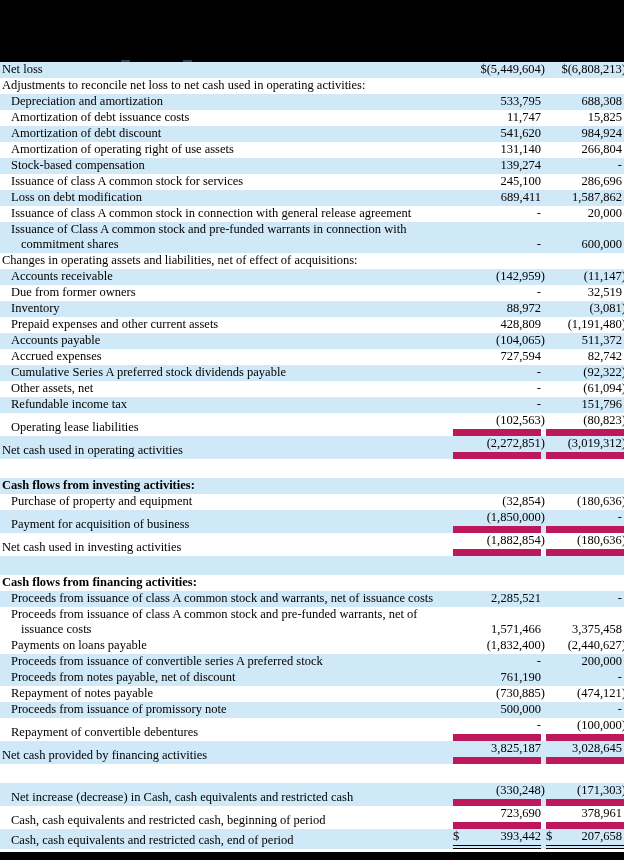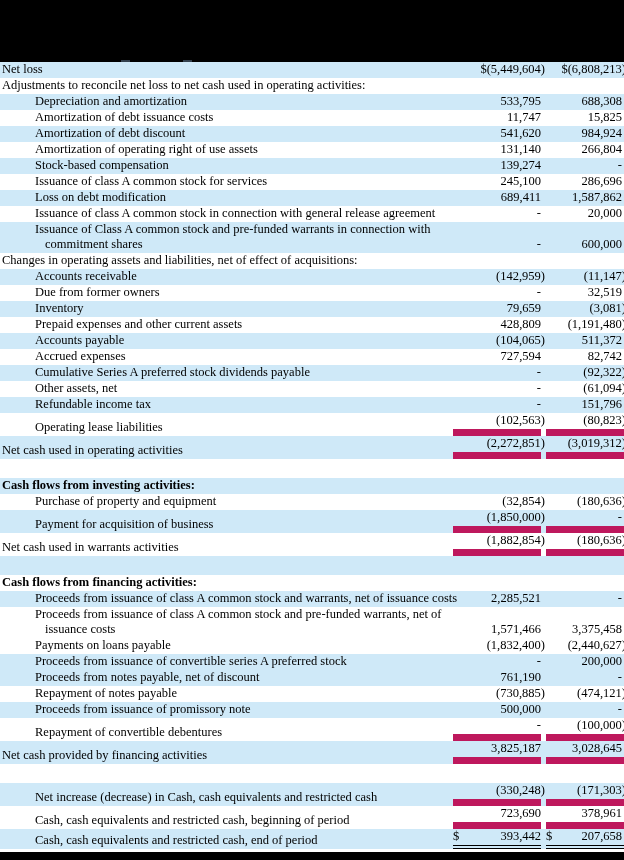--- a/index.html
+++ b/index.html
@@ -14,21 +14,21 @@
   .frag{position:absolute;top:60px;left:121px;width:9px;height:2px;background:#33414e;z-index:4;
         box-shadow:62px 0 0 #33414e;}
   .bottom-band{position:absolute;left:0;bottom:0;width:624px;height:8px;background:#000;z-index:3;}
 
   .cf-table{position:absolute;top:62px;left:0;width:624px;z-index:1;}
   .row{display:flex;align-items:flex-end;min-height:15.5px;box-sizing:border-box;}
   .row.shade{background:#cfe9f8;}
   .row.blank{min-height:19px;}
   .cell{box-sizing:border-box;}
   .label{flex:1 1 auto;min-width:0;padding-left:2px;line-height:15px;padding-bottom:1px;}
-  .label.ind{padding-left:11px;margin-left:24px;}
+  .label.ind{padding-left:11px;}
   .label.bold{font-weight:bold;}
   .l1{display:block;white-space:nowrap;}
   .l2{display:block;white-space:nowrap;padding-left:10px;}
   .val{display:flex;align-items:flex-end;line-height:15px;padding-bottom:1px;}
   .v1{flex:0 0 88px;width:88px;margin-left:9px;}
   .v2{flex:0 0 78px;width:78px;margin-left:5px;padding-right:2px;}
   .val .cur{flex:0 0 auto;text-align:left;}
   .val .num{flex:1 1 auto;text-align:right;white-space:nowrap;}
   .val.hang .num{margin-right:-4px;}
   .val.u-s{border-bottom:7px solid #be185d;}
@@ -237,21 +237,21 @@
       <span class="num">32,519</span>
     </div>
   </div>
       <div class="row shade">
     <div class="cell label ind">
       <span class="l1">Inventory</span>
 
     </div>
     <div class="cell val v1">
       <span class="cur"></span>
-      <span class="num">79,659</span>
+      <span class="num">88,972</span>
     </div>
     <div class="cell val v2 hang">
       <span class="cur"></span>
       <span class="num">(3,081)</span>
     </div>
   </div>
       <div class="row">
     <div class="cell label ind">
       <span class="l1">Prepaid expenses and other current assets</span>
 
@@ -405,21 +405,21 @@
       <span class="cur"></span>
       <span class="num">(1,850,000)</span>
     </div>
     <div class="cell val v2 u-s">
       <span class="cur"></span>
       <span class="num">-</span>
     </div>
   </div>
       <div class="row">
     <div class="cell label">
-      <span class="l1">Net cash used in warrants activities</span>
+      <span class="l1">Net cash used in investing activities</span>
 
     </div>
     <div class="cell val v1 u-s hang">
       <span class="cur"></span>
       <span class="num">(1,882,854)</span>
     </div>
     <div class="cell val v2 u-s hang">
       <span class="cur"></span>
       <span class="num">(180,636)</span>
     </div>

